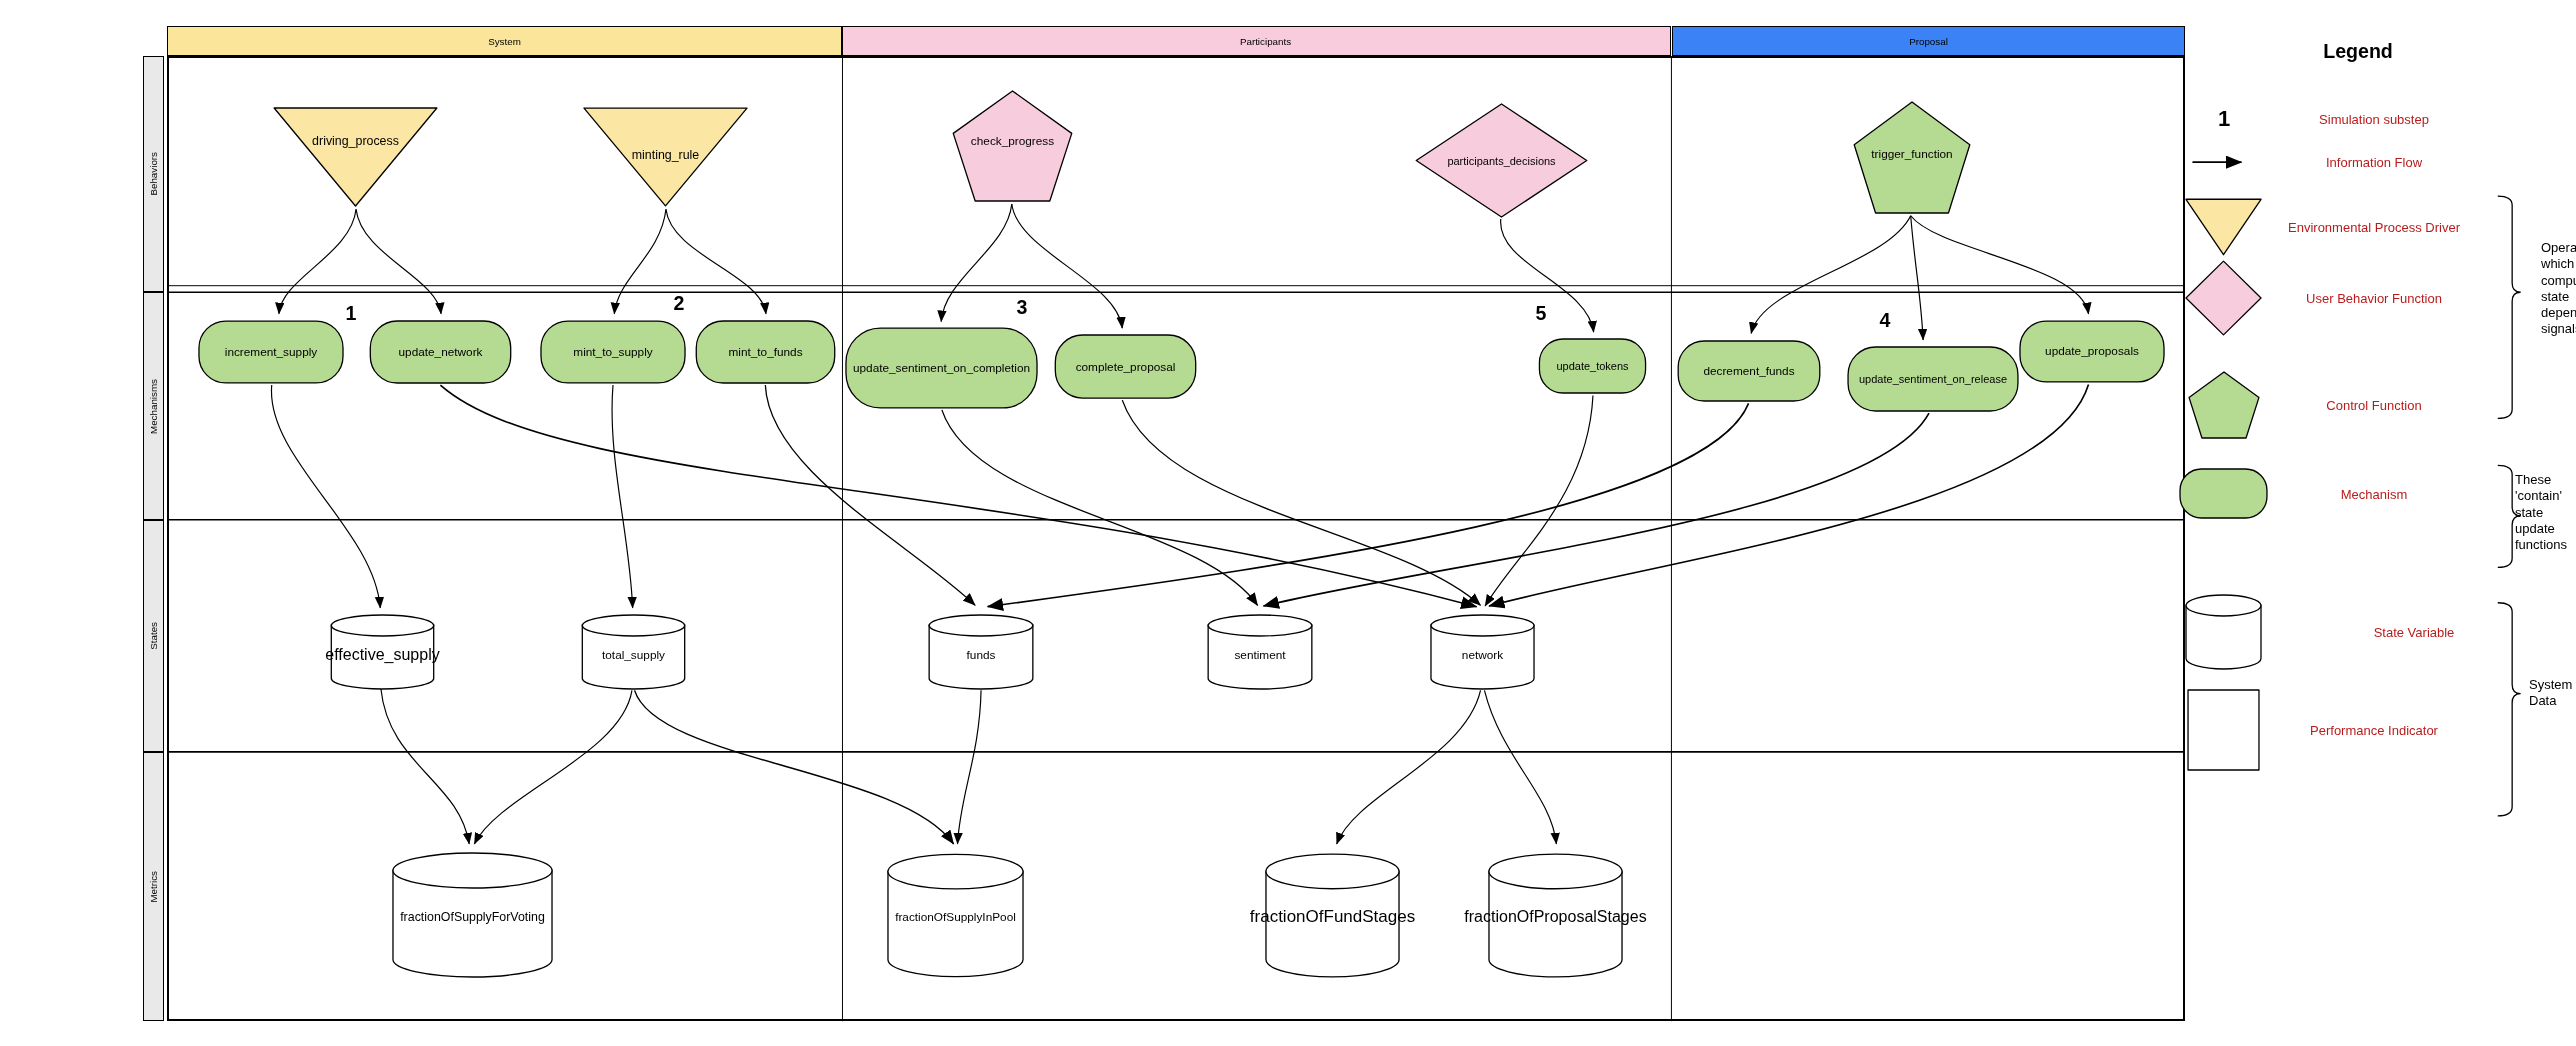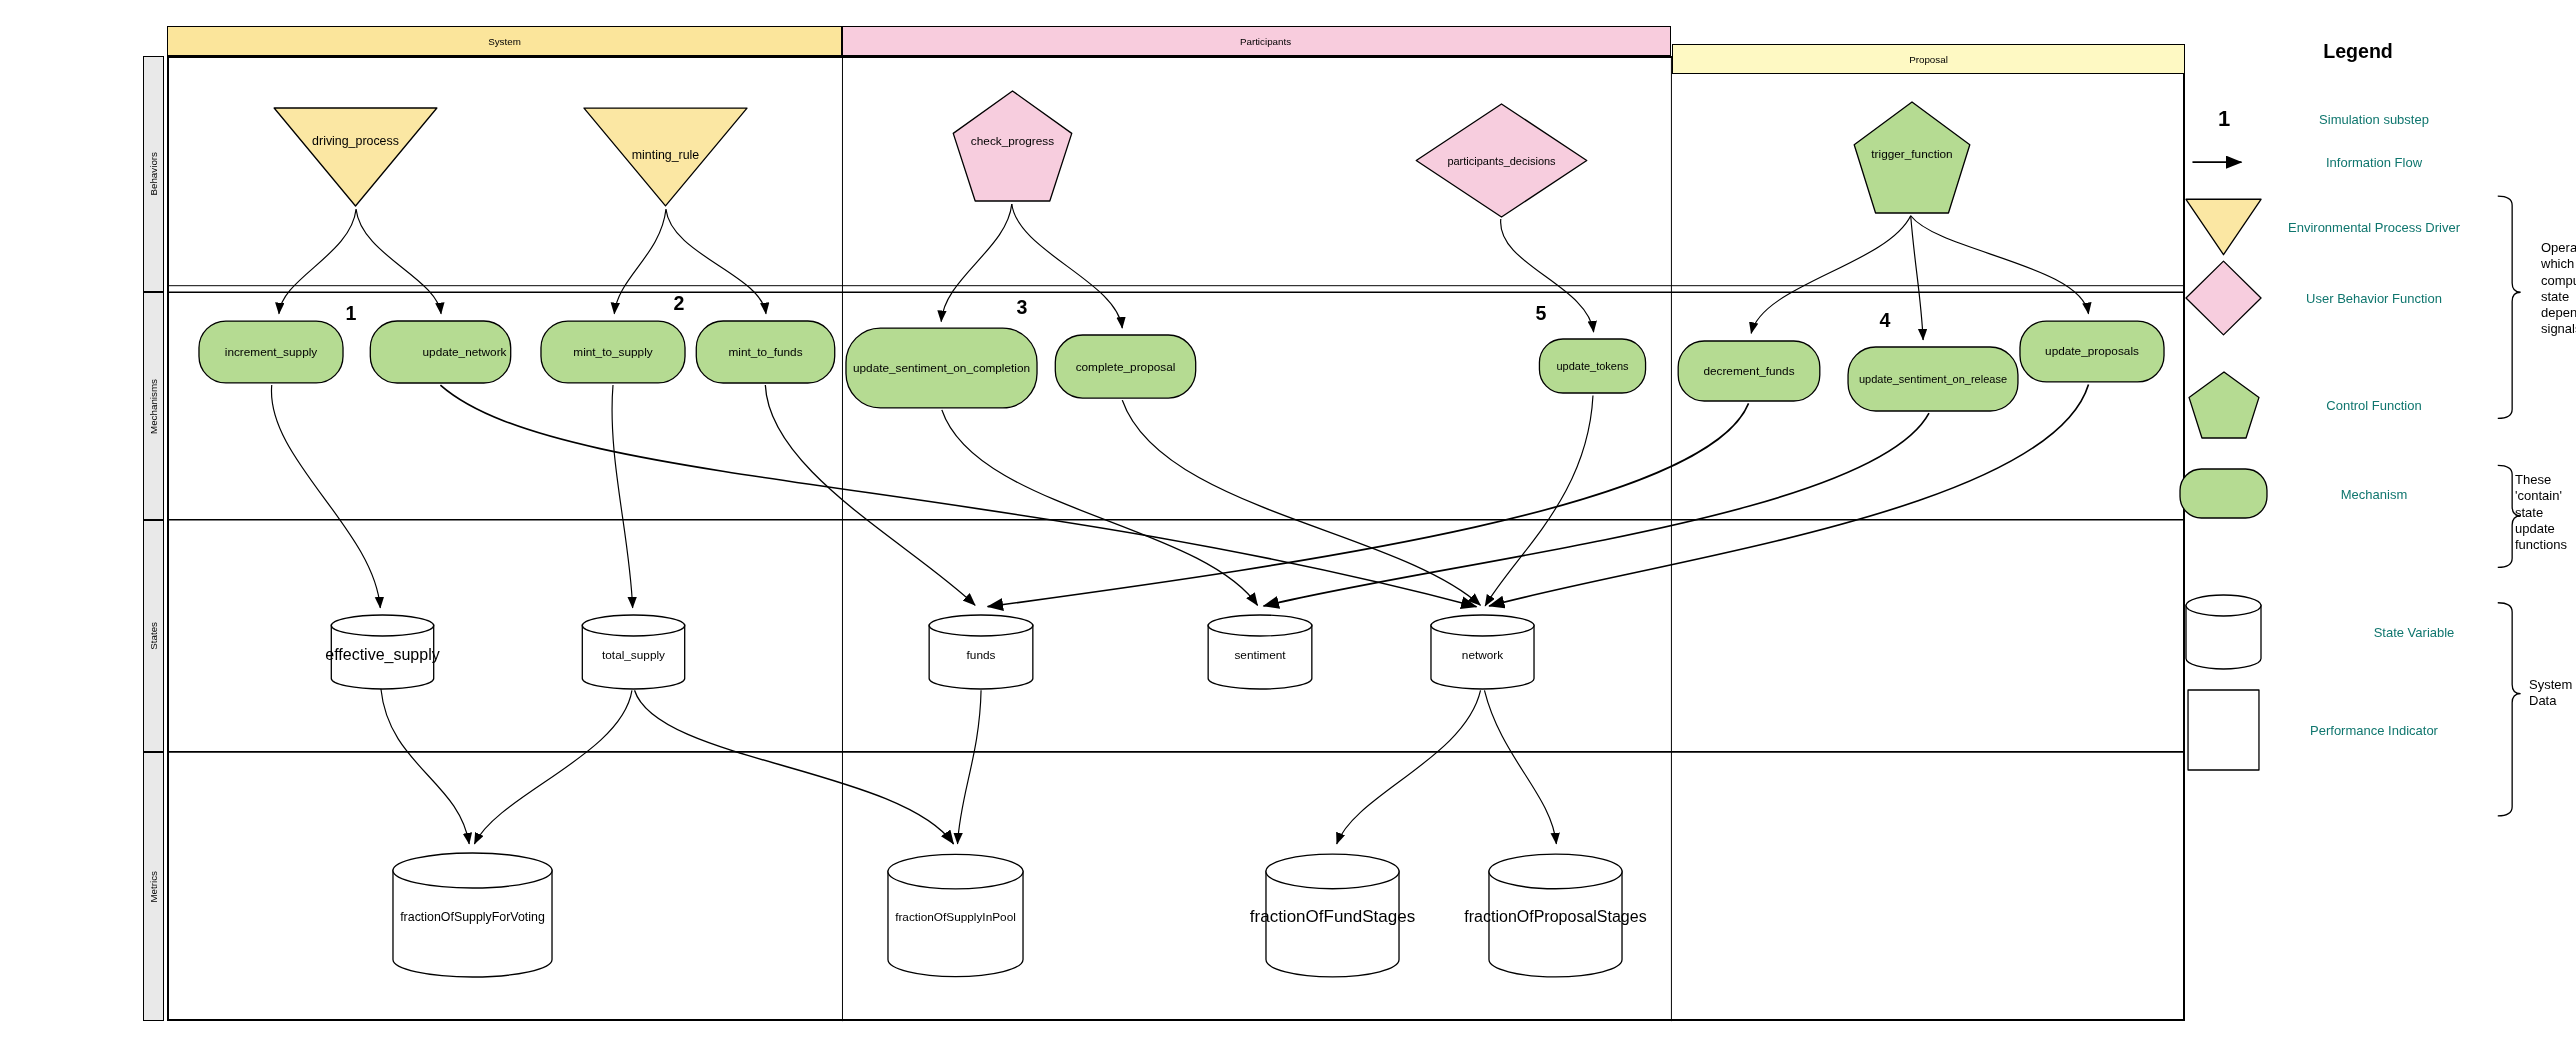--- a/index.html
+++ b/index.html
@@ -10,38 +10,38 @@
   .lane-cell{position:absolute;background:#E9E9E9;border:1.3px solid #000;box-sizing:border-box;
              display:flex;align-items:center;justify-content:center;}
   .lane-label{writing-mode:vertical-rl;transform:rotate(180deg);font-size:9.8px;color:#000;white-space:nowrap;}
   #wires{position:absolute;left:0;top:0;z-index:1;}
   .node{position:absolute;z-index:2;}
   .node-label{position:absolute;left:50%;transform:translate(-50%,-50%);white-space:nowrap;
               color:#000;z-index:3;}
   .substep-number{position:absolute;z-index:3;font-weight:bold;font-size:19.6px;color:#000;
                   transform:translate(-50%,-50%);}
   .legend-title{position:absolute;font-weight:bold;font-size:19.6px;color:#000;transform:translate(-50%,-50%);}
-  .legend-label{position:absolute;font-size:13px;color:#0f766e;transform:translate(-50%,-50%);white-space:nowrap;}
+  .legend-label{position:absolute;font-size:13px;color:#b91c1c;transform:translate(-50%,-50%);white-space:nowrap;}
   .legend-icon{position:absolute;z-index:2;}
   .legend-number{position:absolute;font-weight:bold;font-size:22px;color:#000;transform:translate(-50%,-50%);}
   .legend-annotation{position:absolute;font-size:13px;line-height:16.3px;color:#000;white-space:nowrap;}
 </style>
 </head>
 <body>
 
 <div id="canvas" style="width: 2576px; height: 1046px; background: rgb(255, 255, 255);">
   <div id="frame" style="left: 167px; top: 56px; width: 2018px; height: 965px;"></div>
   <div id="headers">
       <div class="hdr-col" style="left: 167px; top: 26px; width: 675px; height: 30px; background: rgb(251, 229, 155);">
         <span>System</span>
       </div>
       <div class="hdr-col" style="left: 842px; top: 26px; width: 829px; height: 30px; background: rgb(248, 204, 221); padding-left: 18px;">
         <span>Participants</span>
       </div>
-      <div class="hdr-col" style="left: 1672px; top: 44px; width: 513px; height: 30px; background: #fef9c3;">
+      <div class="hdr-col" style="left: 1672px; top: 26px; width: 513px; height: 30px; background: #3b82f6;">
         <span>Proposal</span>
       </div>
     </div>
   <div id="lanestrip">
       <div class="lane-cell" style="left: 143px; top: 56px; width: 21px; height: 236px; background: rgb(233, 233, 233);">
         <span class="lane-label">Behaviors</span>
       </div>
       <div class="lane-cell" style="left: 143px; top: 292px; width: 21px; height: 228px; background: rgb(233, 233, 233);">
         <span class="lane-label">Mechanisms</span>
       </div>
@@ -149,21 +149,21 @@
           </g>
         </svg>
         <span class="node-label" style="top: 32px; font-size: 11.8px;">increment_supply</span>
       </div>
       <div class="node" style="left: 369px; top: 320px; width: 143px; height: 64px;">
         <svg width="143" height="64" viewBox="0 0 218 98" style="position:absolute;left:0;top:0;overflow:visible">
           <g fill="#B5DB92" stroke="#000" stroke-width="2" stroke-linejoin="round">
             <rect x="1.5" y="1.5" width="215" height="95" rx="41.16"></rect>
           </g>
         </svg>
-        <span class="node-label" style="top: 32px; font-size: 11.8px; margin-left: 24px;">update_network</span>
+        <span class="node-label" style="top: 32px; font-size: 11.8px;">update_network</span>
       </div>
       <div class="node" style="left: 540px; top: 320px; width: 146px; height: 64px;">
         <svg width="146" height="64" viewBox="0 0 224 98" style="position:absolute;left:0;top:0;overflow:visible">
           <g fill="#B5DB92" stroke="#000" stroke-width="2" stroke-linejoin="round">
             <rect x="1.5" y="1.5" width="221" height="95" rx="41.16"></rect>
           </g>
         </svg>
         <span class="node-label" style="top: 32px; font-size: 11.8px;">mint_to_supply</span>
       </div>
       <div class="node" style="left: 695px; top: 320px; width: 141px; height: 64px;">

